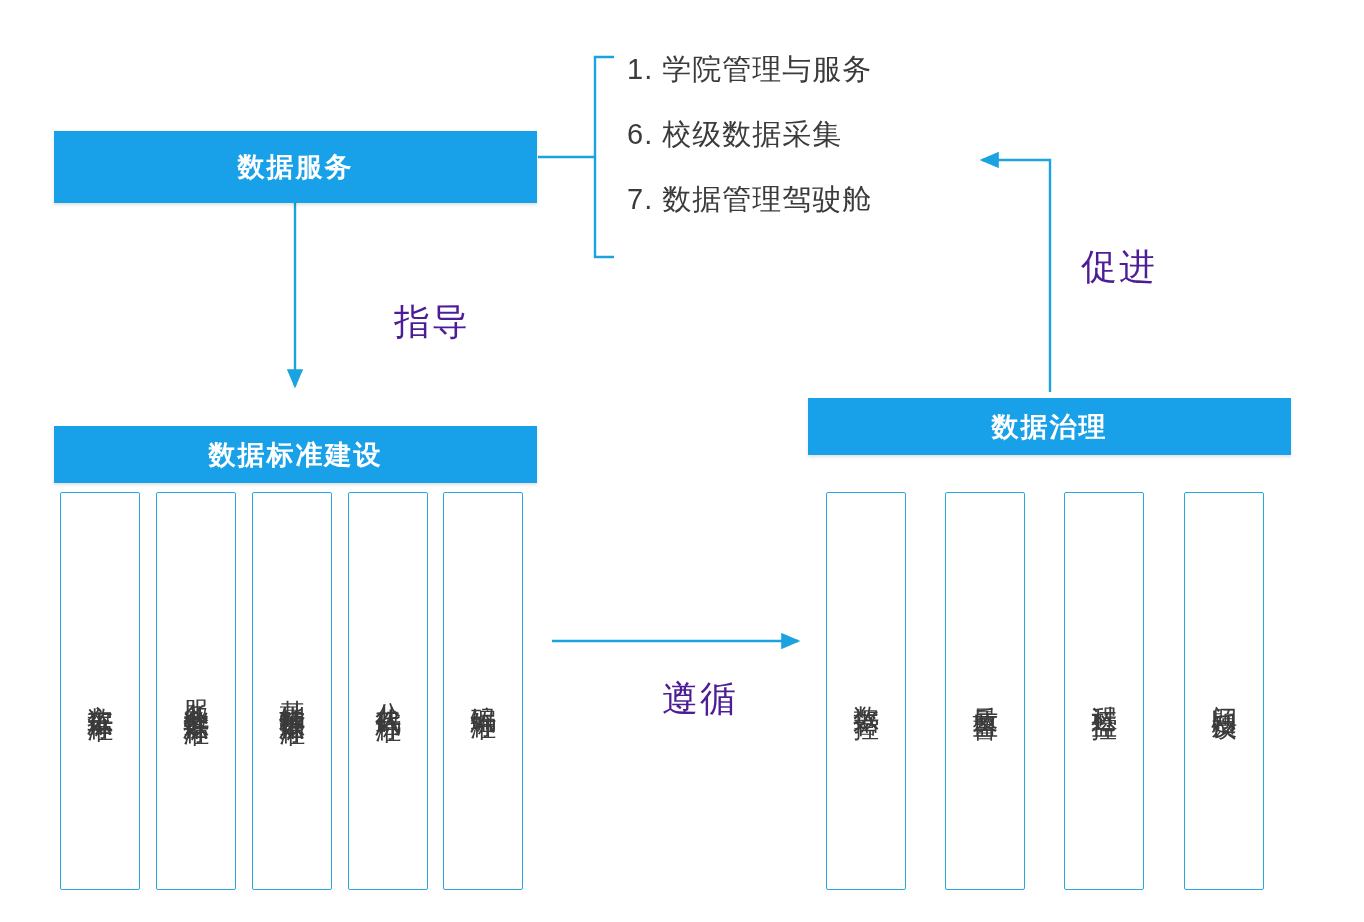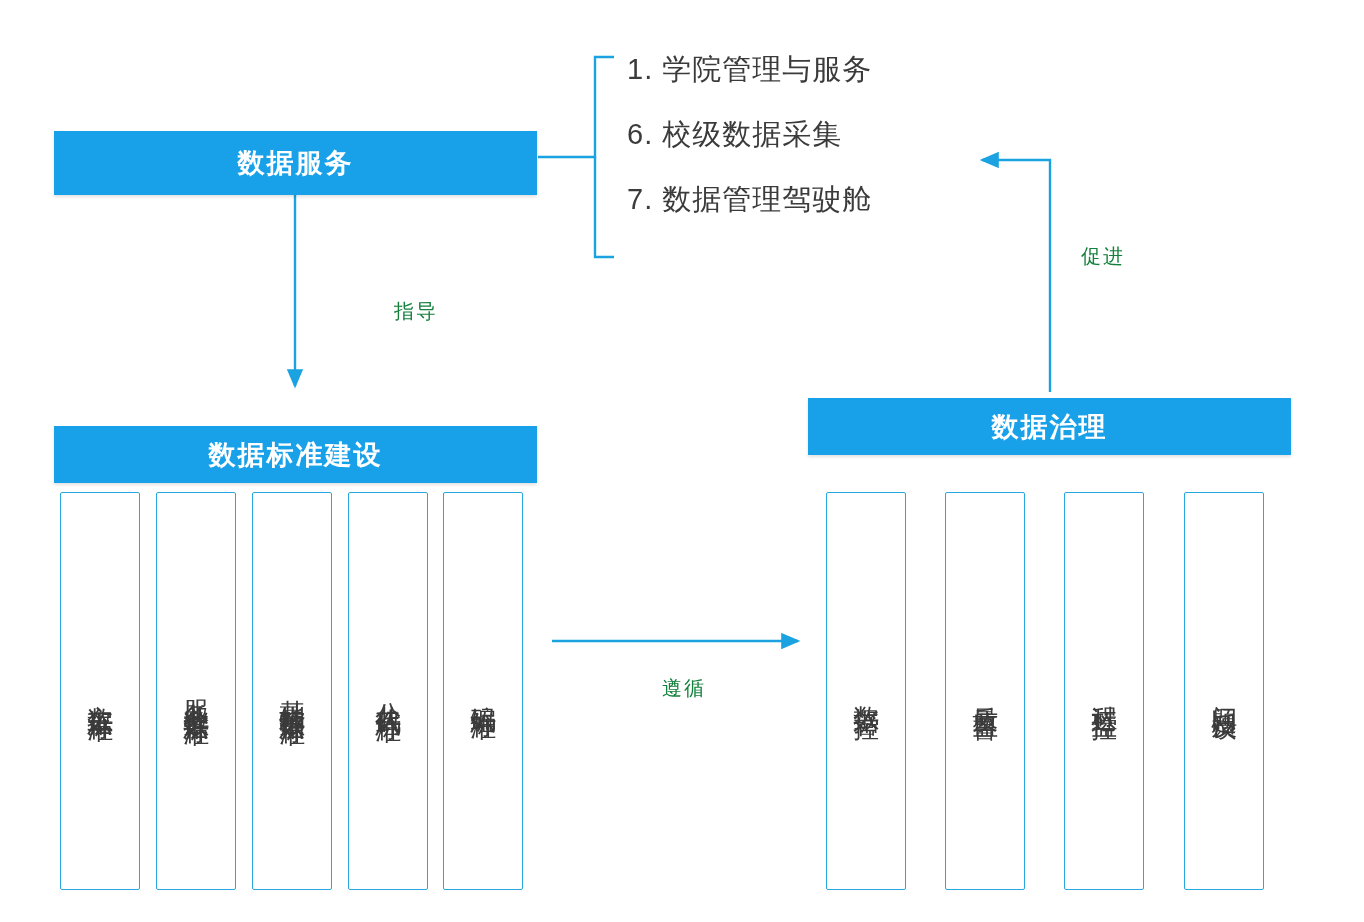--- a/index.html
+++ b/index.html
@@ -30,21 +30,21 @@
     font-size: 27px;
     font-weight: bold;
     display: flex;
     align-items: center;
     justify-content: center;
     letter-spacing: 2px;
     box-shadow: 0 2px 3px rgba(0,0,0,0.12);
   }
   #bar-data-service {
     left: 54px; top: 131px;
-    width: 483px; height: 64px;
+    width: 483px; height: 72px;
   }
   #bar-standard {
     left: 54px; top: 398px;
     width: 483px; height: 57px; margin-top: 28px;
   }
   #bar-governance {
     left: 808px; top: 398px;
     width: 483px; height: 57px;
   }
 
@@ -93,22 +93,22 @@
     color: #3b3b3b;
     line-height: 1.0;
     margin-bottom: 36px;
     white-space: nowrap;
     letter-spacing: 1px;
   }
 
   
   .flabel {
     position: absolute;
-    font-size: 20px;
-    color: #15803d;
+    font-size: 36px;
+    color: #4c1d95;
     letter-spacing: 2px;
     white-space: nowrap;
   }
   #label-guide   { left: 394px;  top: 298px; }
   #label-promote { left: 1081px; top: 243px; }
   #label-follow  { left: 662px;  top: 675px; }
 
   
   #lines {
     position: absolute;

